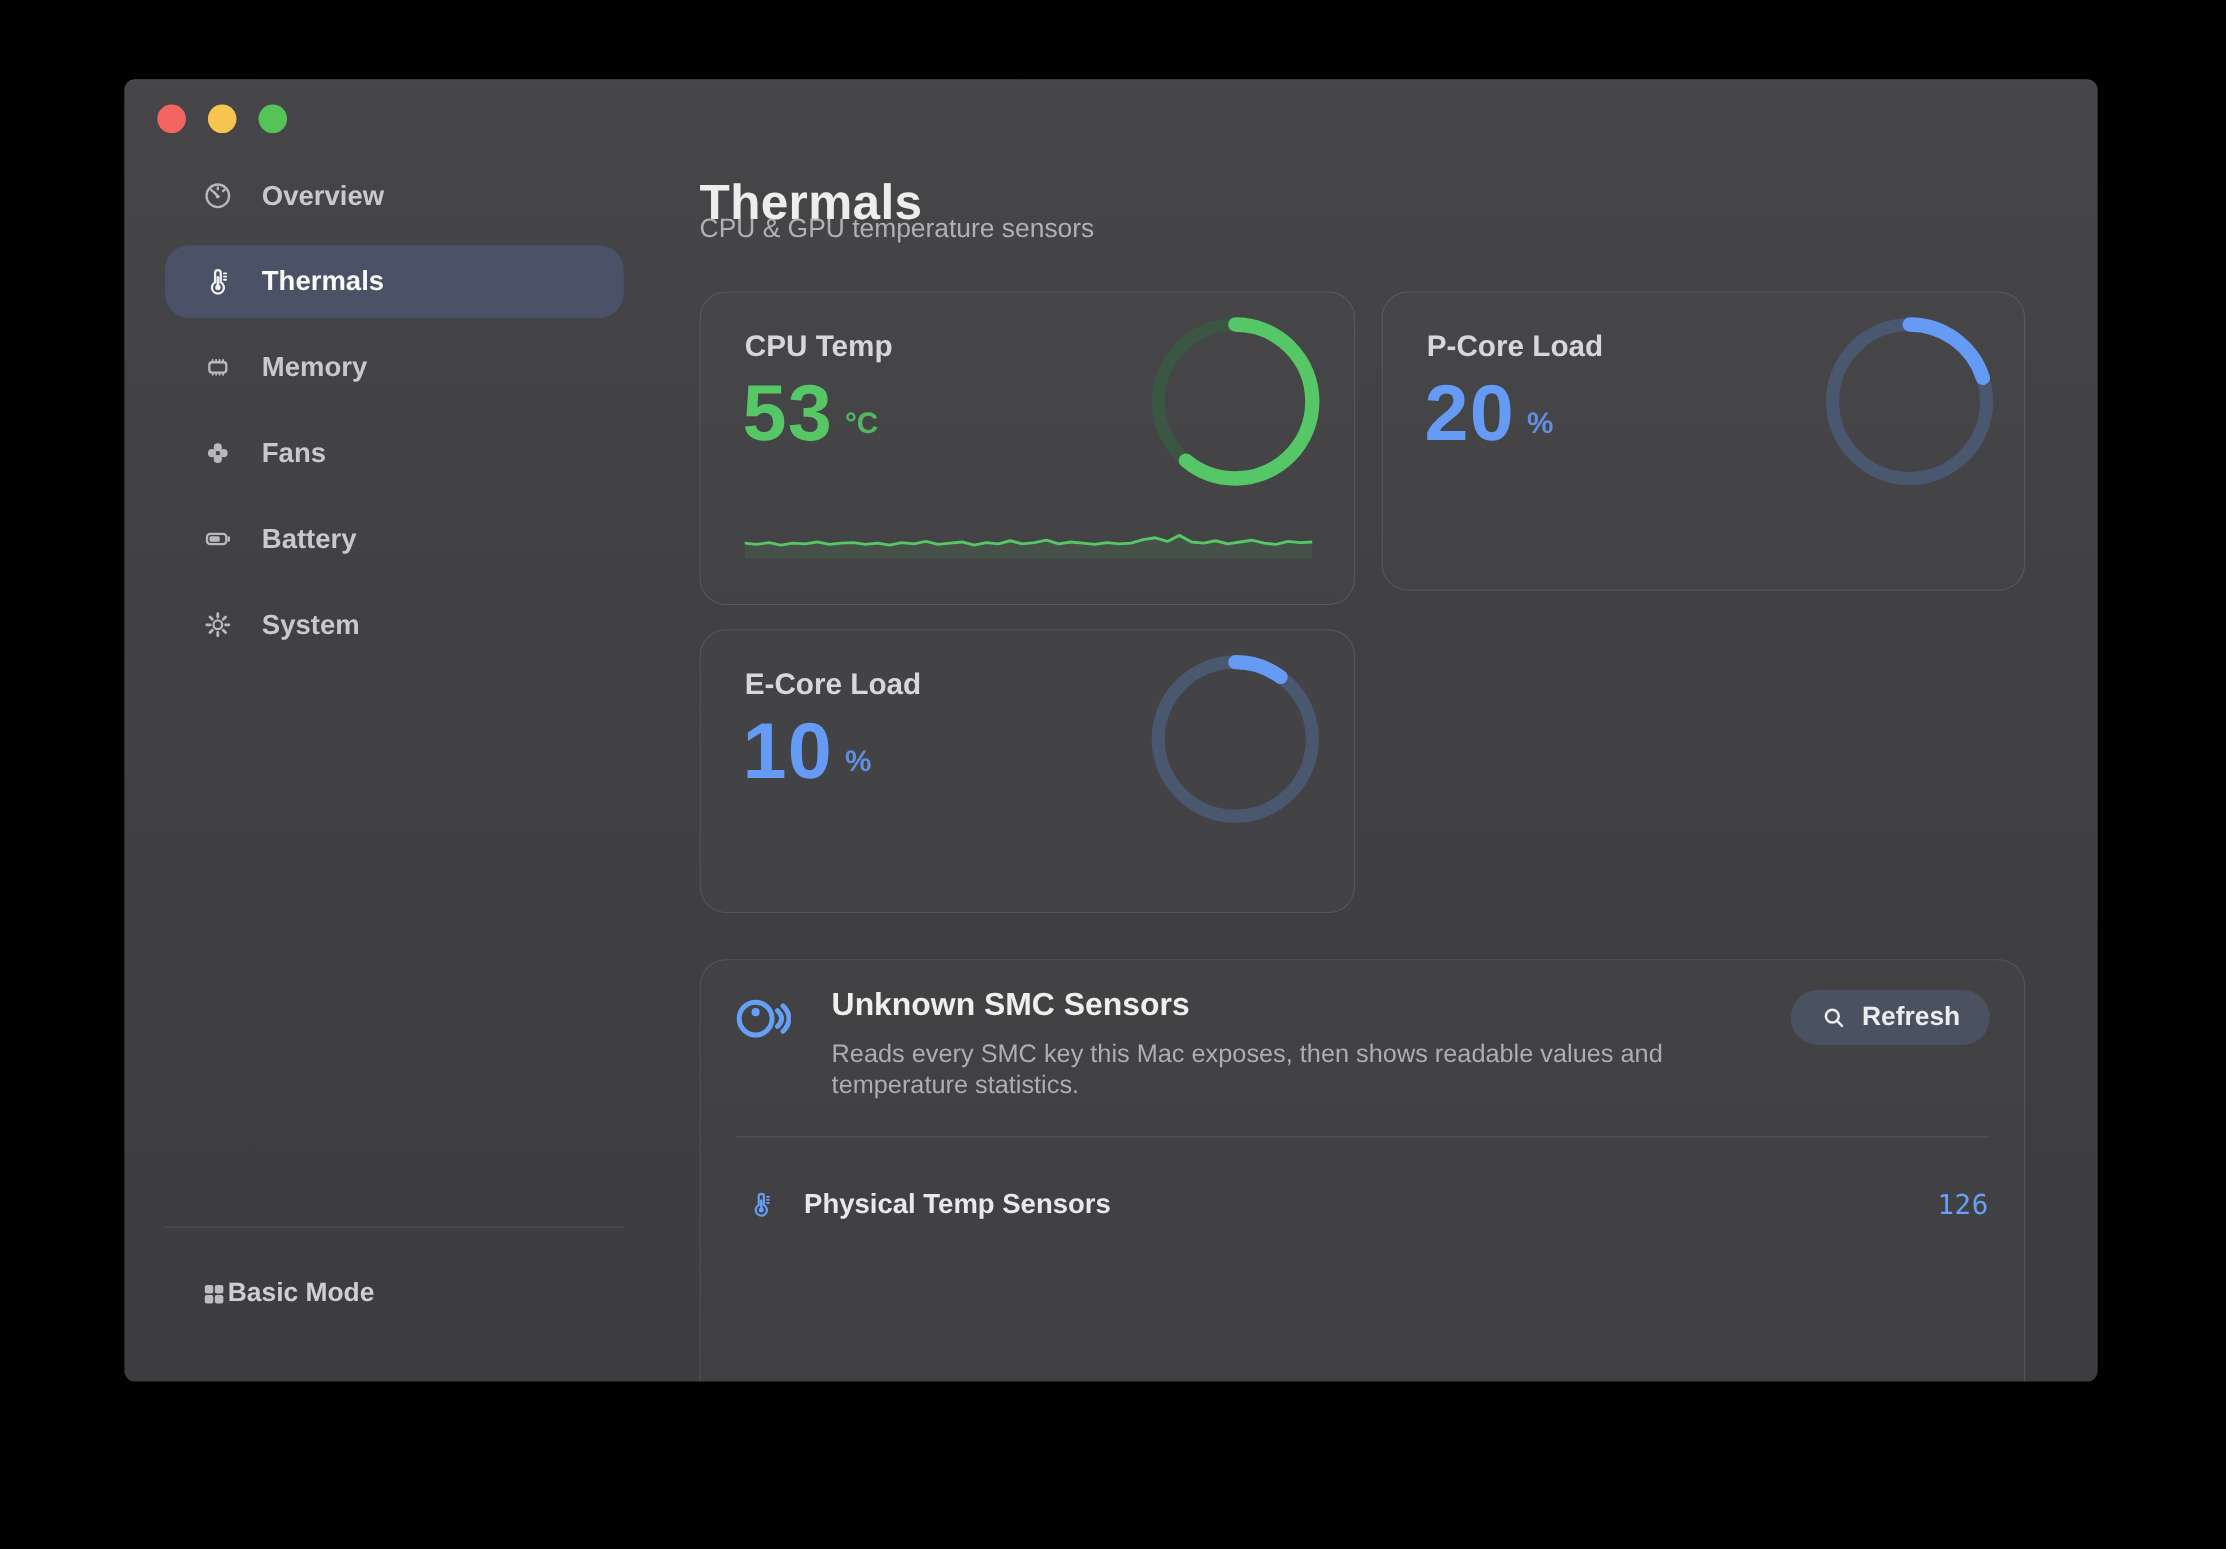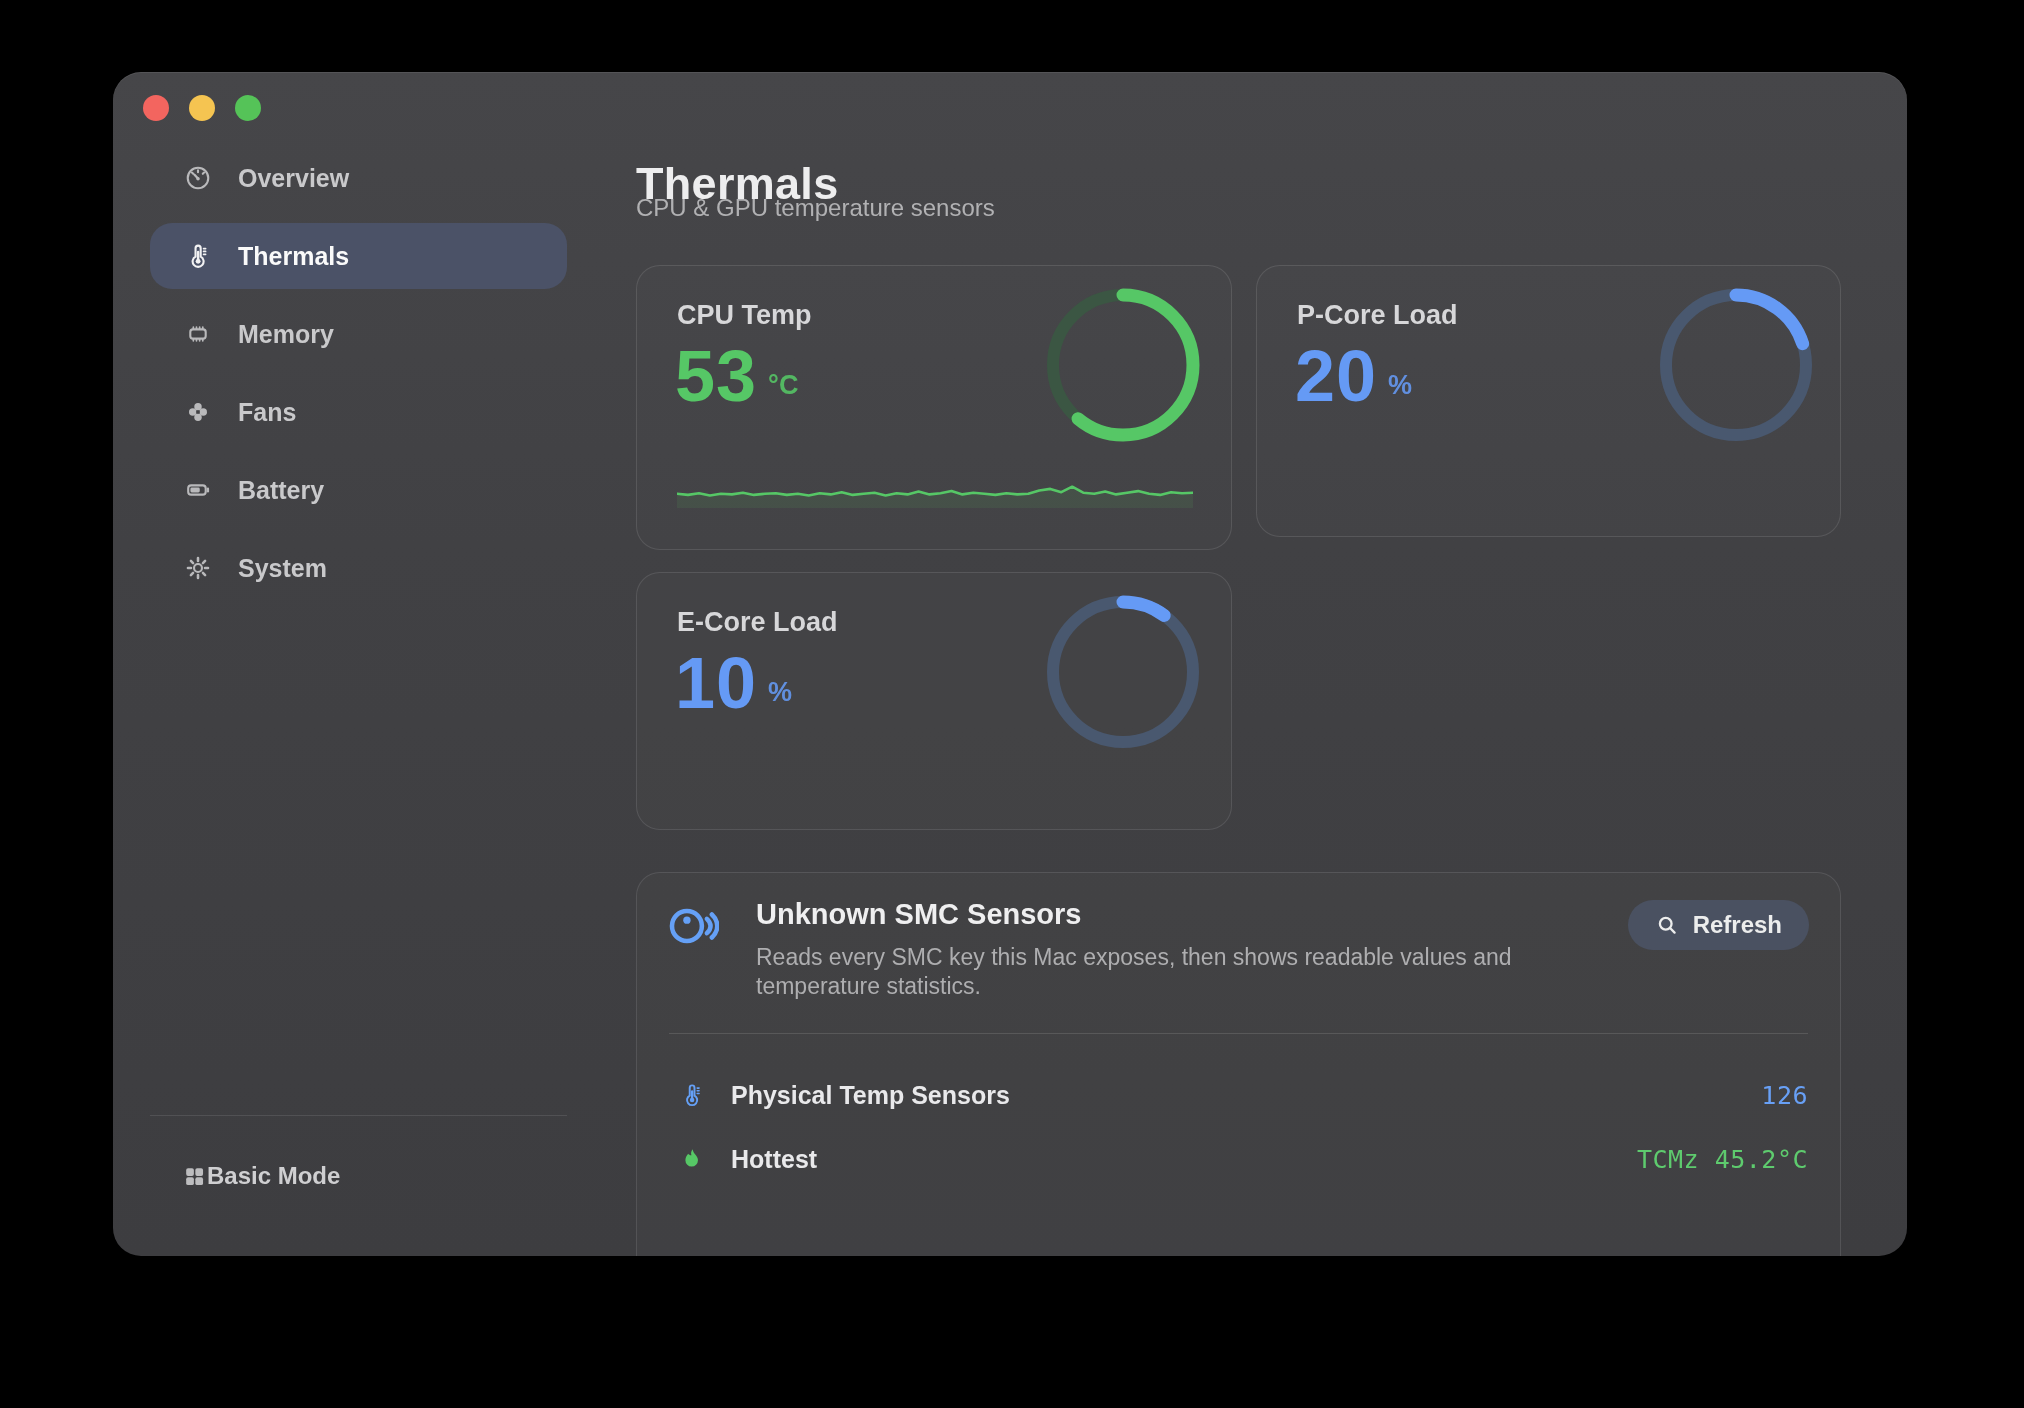--- a/index.html
+++ b/index.html
@@ -4,21 +4,21 @@
 <style>
   html,body{margin:0;padding:0;}
   body{
     width:2024px;height:1408px;background:#000;position:relative;
     font-family:"Liberation Sans",sans-serif;overflow:hidden;
     -webkit-font-smoothing:antialiased;
   }
   .window{
     position:absolute;left:113px;top:72px;width:1794px;height:1184px;
     background:linear-gradient(180deg,#464649 0%,#414144 40%,#3d3d40 100%);
-    border-radius:28px;overflow:hidden;
+    border-radius:10px;overflow:hidden;
     box-shadow:0 30px 80px rgba(0,0,0,.65), inset 0 1px 0 rgba(255,255,255,.08);
   }
   
   .traffic{position:absolute;left:30px;top:23px;display:flex;gap:20px;}
   .dot{width:26px;height:26px;border-radius:50%;}
   
   .sidebar{position:absolute;left:37px;top:73px;width:417px;}
   .side-item{
     height:66px;margin-bottom:12px;border-radius:22px;
     display:flex;align-items:center;padding-left:34px;gap:26px;box-sizing:border-box;
@@ -212,25 +212,16 @@
           <svg width="26" height="26" viewBox="0 0 24 24" fill="none" stroke="currentColor" stroke-width="1.8" stroke-linecap="round">
             <path d="M9.9 5.3a2.2 2.2 0 0 1 4.4 0v7.2a4.7 4.7 0 1 1-4.4 0z"></path>
             <circle cx="12.1" cy="16.6" r="2.1" fill="currentColor" stroke="none"></circle>
             <path d="M12.1 14.8V8.6" stroke-width="2.1"></path>
             <path d="M16.8 5.6h1.7M16.8 8.1h1.7M16.8 10.6h1.7" stroke-width="1.5"></path>
           </svg>
         </span>
         <span class="row-label">Physical Temp Sensors</span>
         <span class="row-value" style="color: rgb(104, 160, 246);">126</span>
       </div>
-      <div class="smc-row">
-        <span class="row-icon" style="color: rgb(86, 199, 102);">
-          <svg width="26" height="26" viewBox="0 0 24 24" fill="currentColor">
-            <path d="M12.6 2.9c.3 2.3 1.5 3.8 2.8 5.3 1.2 1.4 2.1 3 2.1 4.9a5.8 5.8 0 0 1-11.6 0c0-2.6 1.4-4.3 2.6-5.9.9 1.1 2.1 1.6 3 1.3-.7-1.7-.3-3.8 1.1-5.6z"></path>
-          </svg>
-        </span>
-        <span class="row-label">Hottest</span>
-        <span class="row-value" style="color: rgb(94, 203, 110);">TCMz 45.2°C</span>
-      </div>
     </div>
   </section>
 
 </div>
 
 </body></html>

